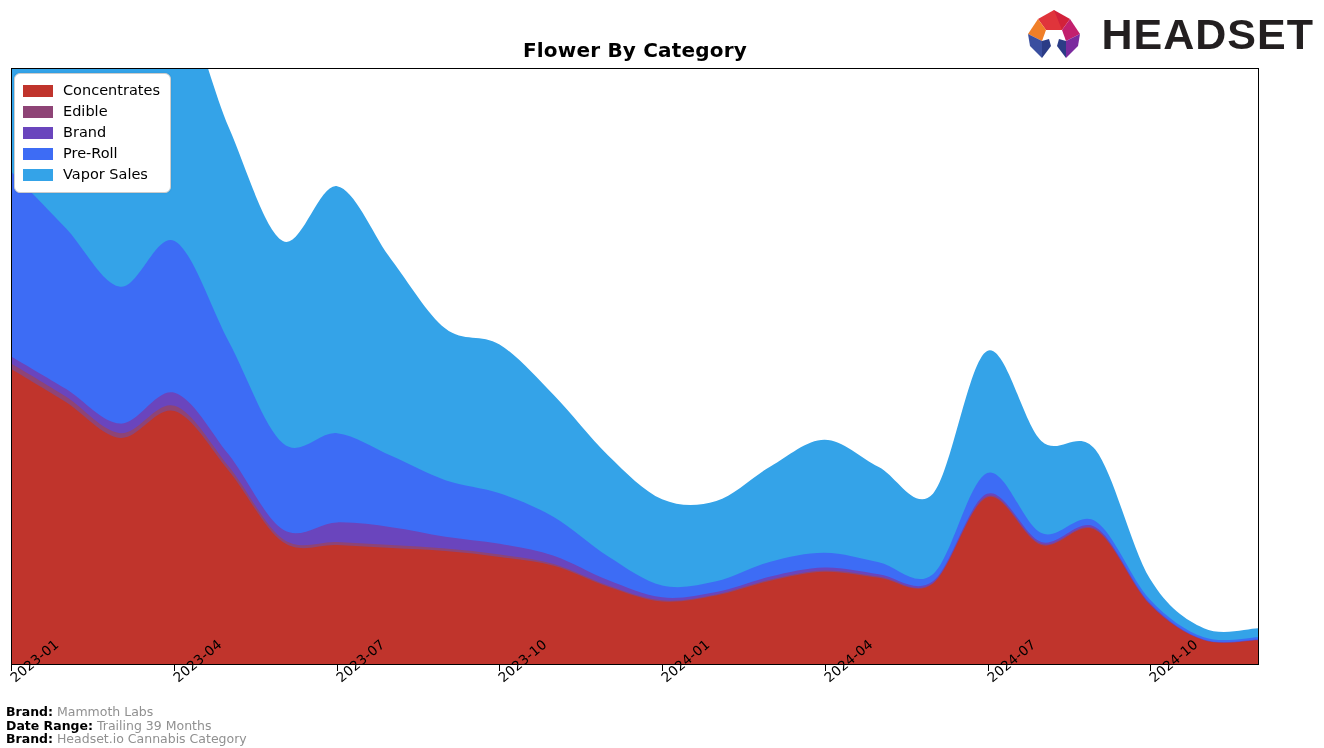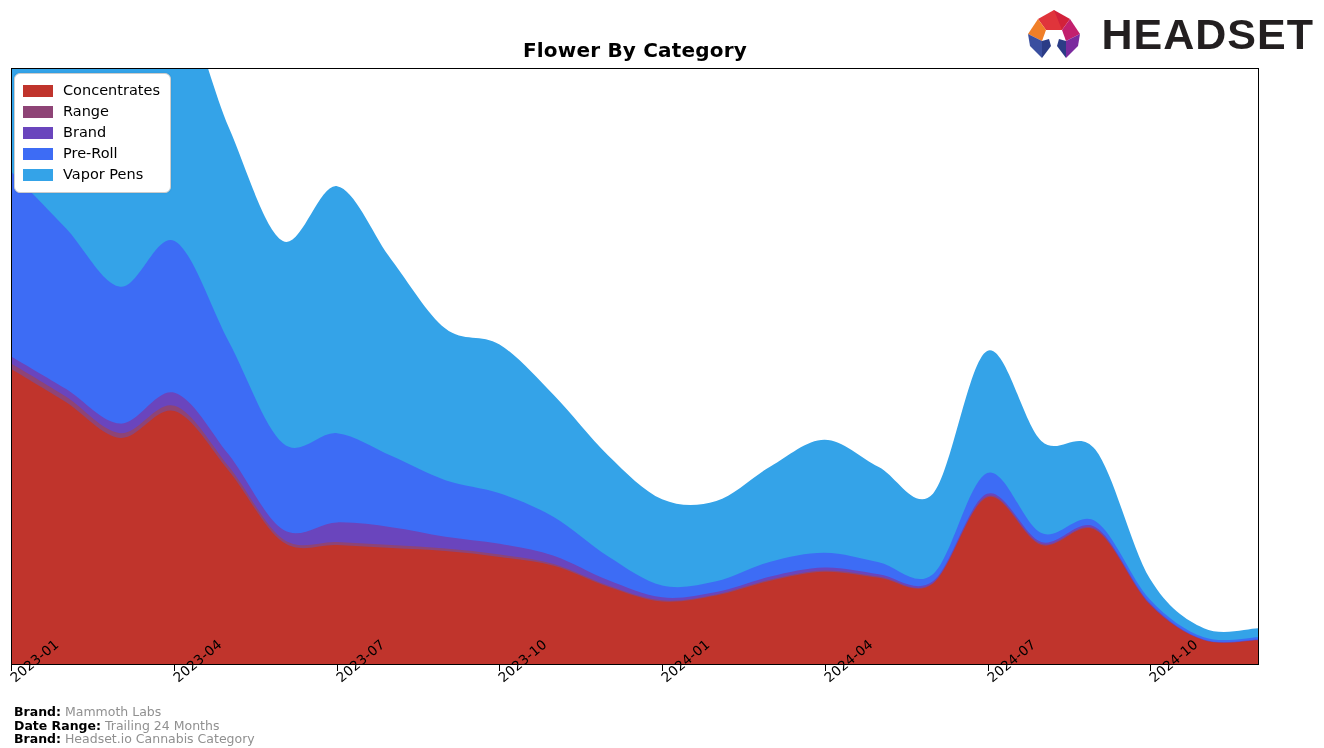--- a/index.html
+++ b/index.html
@@ -119,21 +119,21 @@
     color: #000000;
     white-space: nowrap;
     transform: rotate(-40deg);
     transform-origin: left top;
     letter-spacing: 0.2px;
   }
 
   
   #footer {
     position: absolute;
-    left: 14px;
+    left: 6px;
     top: 705px;
     z-index: 6;
   }
   .footer-row {
     font-size: 12.5px;
     line-height: 13.6px;
     white-space: nowrap;
   }
   .footer-key {
     font-weight: bold;
@@ -176,33 +176,33 @@
     </svg>
   </div>
 
   <div id="legend">
     <div class="legend-row">
       <span class="legend-swatch" style="background: rgb(192, 52, 44);"></span>
       <span class="legend-label">Concentrates</span>
     </div>
     <div class="legend-row">
       <span class="legend-swatch" style="background: rgb(142, 68, 118);"></span>
-      <span class="legend-label">Range</span>
+      <span class="legend-label">Edible</span>
     </div>
     <div class="legend-row">
       <span class="legend-swatch" style="background: rgb(106, 69, 189);"></span>
       <span class="legend-label">Brand</span>
     </div>
     <div class="legend-row">
       <span class="legend-swatch" style="background: rgb(61, 108, 245);"></span>
       <span class="legend-label">Pre-Roll</span>
     </div>
     <div class="legend-row">
       <span class="legend-swatch" style="background: rgb(52, 163, 232);"></span>
-      <span class="legend-label">Vapor Pens</span>
+      <span class="legend-label">Vapor Sales</span>
     </div>
   </div>
 
   <div id="x-axis">
       <div class="x-tick" style="left: 0px;"></div>
       <div class="x-tick-label" style="left: -4px;">2023-01</div>
       <div class="x-tick" style="left: 162.783px;"></div>
       <div class="x-tick-label" style="left: 158.783px;">2023-04</div>
       <div class="x-tick" style="left: 325.565px;"></div>
       <div class="x-tick-label" style="left: 321.565px;">2023-07</div>
@@ -218,21 +218,21 @@
       <div class="x-tick-label" style="left: 1135.48px;">2024-10</div>
     </div>
 
   <div id="footer">
     <div class="footer-row">
       <span class="footer-key">Brand:</span>
       <span class="footer-val">Mammoth Labs</span>
     </div>
     <div class="footer-row">
       <span class="footer-key">Date Range:</span>
-      <span class="footer-val">Trailing 24 Months</span>
+      <span class="footer-val">Trailing 39 Months</span>
     </div>
     <div class="footer-row">
       <span class="footer-key">Brand:</span>
       <span class="footer-val">Headset.io Cannabis Category</span>
     </div>
   </div>
 
 </div>
 
 </body></html>

